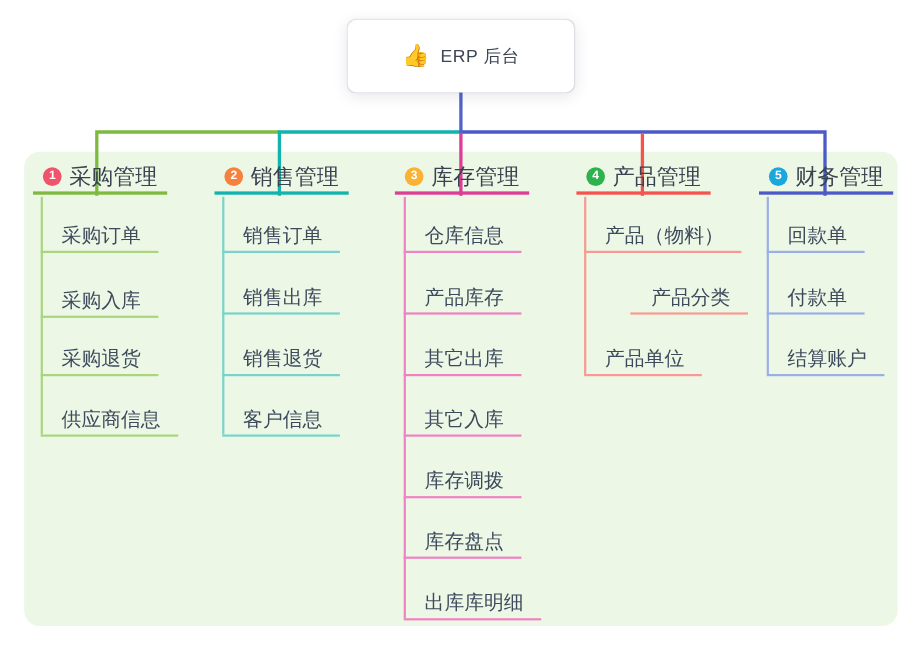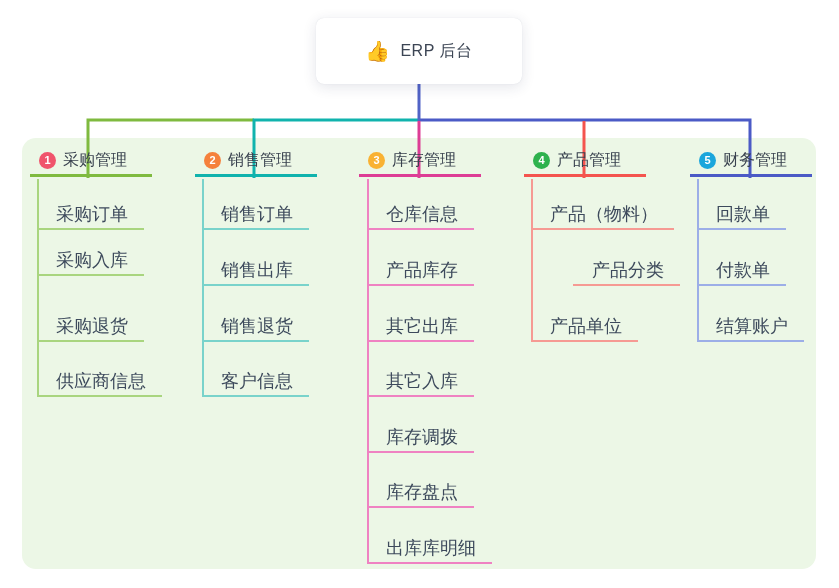--- a/index.html
+++ b/index.html
@@ -9,21 +9,21 @@
   svg.connectors{position:absolute;left:0;top:0;}
   .root-node{position:absolute;left:316px;top:18px;width:206px;height:66px;background:#ffffff;
              border-radius:8px;box-shadow:0 3px 14px rgba(30,40,80,.12),0 0 1px rgba(30,40,80,.15);
              display:flex;align-items:center;justify-content:center;gap:10px;cursor:pointer;}
   .root-icon{font-size:20px;color:#f2b434;line-height:1;}
   .root-title{font-size:16px;color:#3c4554;letter-spacing:.5px;}
   .branch-head{position:absolute;top:146px;width:122px;height:31px;border-bottom:3px solid #999;
                display:flex;align-items:center;gap:7px;padding-left:9px;box-sizing:border-box;cursor:pointer;}
   .badge{width:17px;height:17px;border-radius:50%;color:#ffffff;font-size:11px;font-weight:bold;
          display:flex;align-items:center;justify-content:center;flex:0 0 17px;line-height:1;}
-  .b-label{font-size:16px;color:#39424f;white-space:nowrap;}
+  .b-label{font-size:20px;color:#39424f;white-space:nowrap;}
   .spine{position:absolute;width:2px;}
   .child{position:absolute;height:23px;border-bottom:2px solid #ccc;padding:0 16px 2px 19px;
          white-space:nowrap;cursor:pointer;}
   .c-label{font-size:18px;color:#3d4а5c;color:#3d4a5c;line-height:23px;}
 </style>
 </head>
 <body>
 
 <div class="canvas">
 
@@ -44,21 +44,21 @@
   </div>
 
   <div class="branch-head" style="left: 30px; border-bottom-color: rgb(127, 186, 63);">
     <span class="badge" style="background: rgb(240, 84, 108);">1</span>
     <span class="b-label">采购管理</span>
   </div>
   <div class="spine" style="left: 37px; top: 179px; height: 216px; background: rgb(169, 213, 127);"></div>
   <div class="child" style="left: 37px; top: 203px; border-bottom-color: rgb(169, 213, 127);">
     <span class="c-label">采购订单</span>
   </div>
-  <div class="child" style="left: 37px; top: 249px; border-bottom-color: rgb(169, 213, 127);">
+  <div class="child" style="left: 37px; top: 262px; border-bottom-color: rgb(169, 213, 127);">
     <span class="c-label">采购入库</span>
   </div>
   <div class="child" style="left: 37px; top: 370px; border-bottom-color: rgb(169, 213, 127);">
     <span class="c-label">供应商信息</span>
   </div>
   <div class="child" style="left: 37px; top: 315px; border-bottom-color: rgb(169, 213, 127);">
     <span class="c-label">采购退货</span>
   </div>
 
   <div class="branch-head" style="left: 195px; border-bottom-color: rgb(16, 179, 173);">

